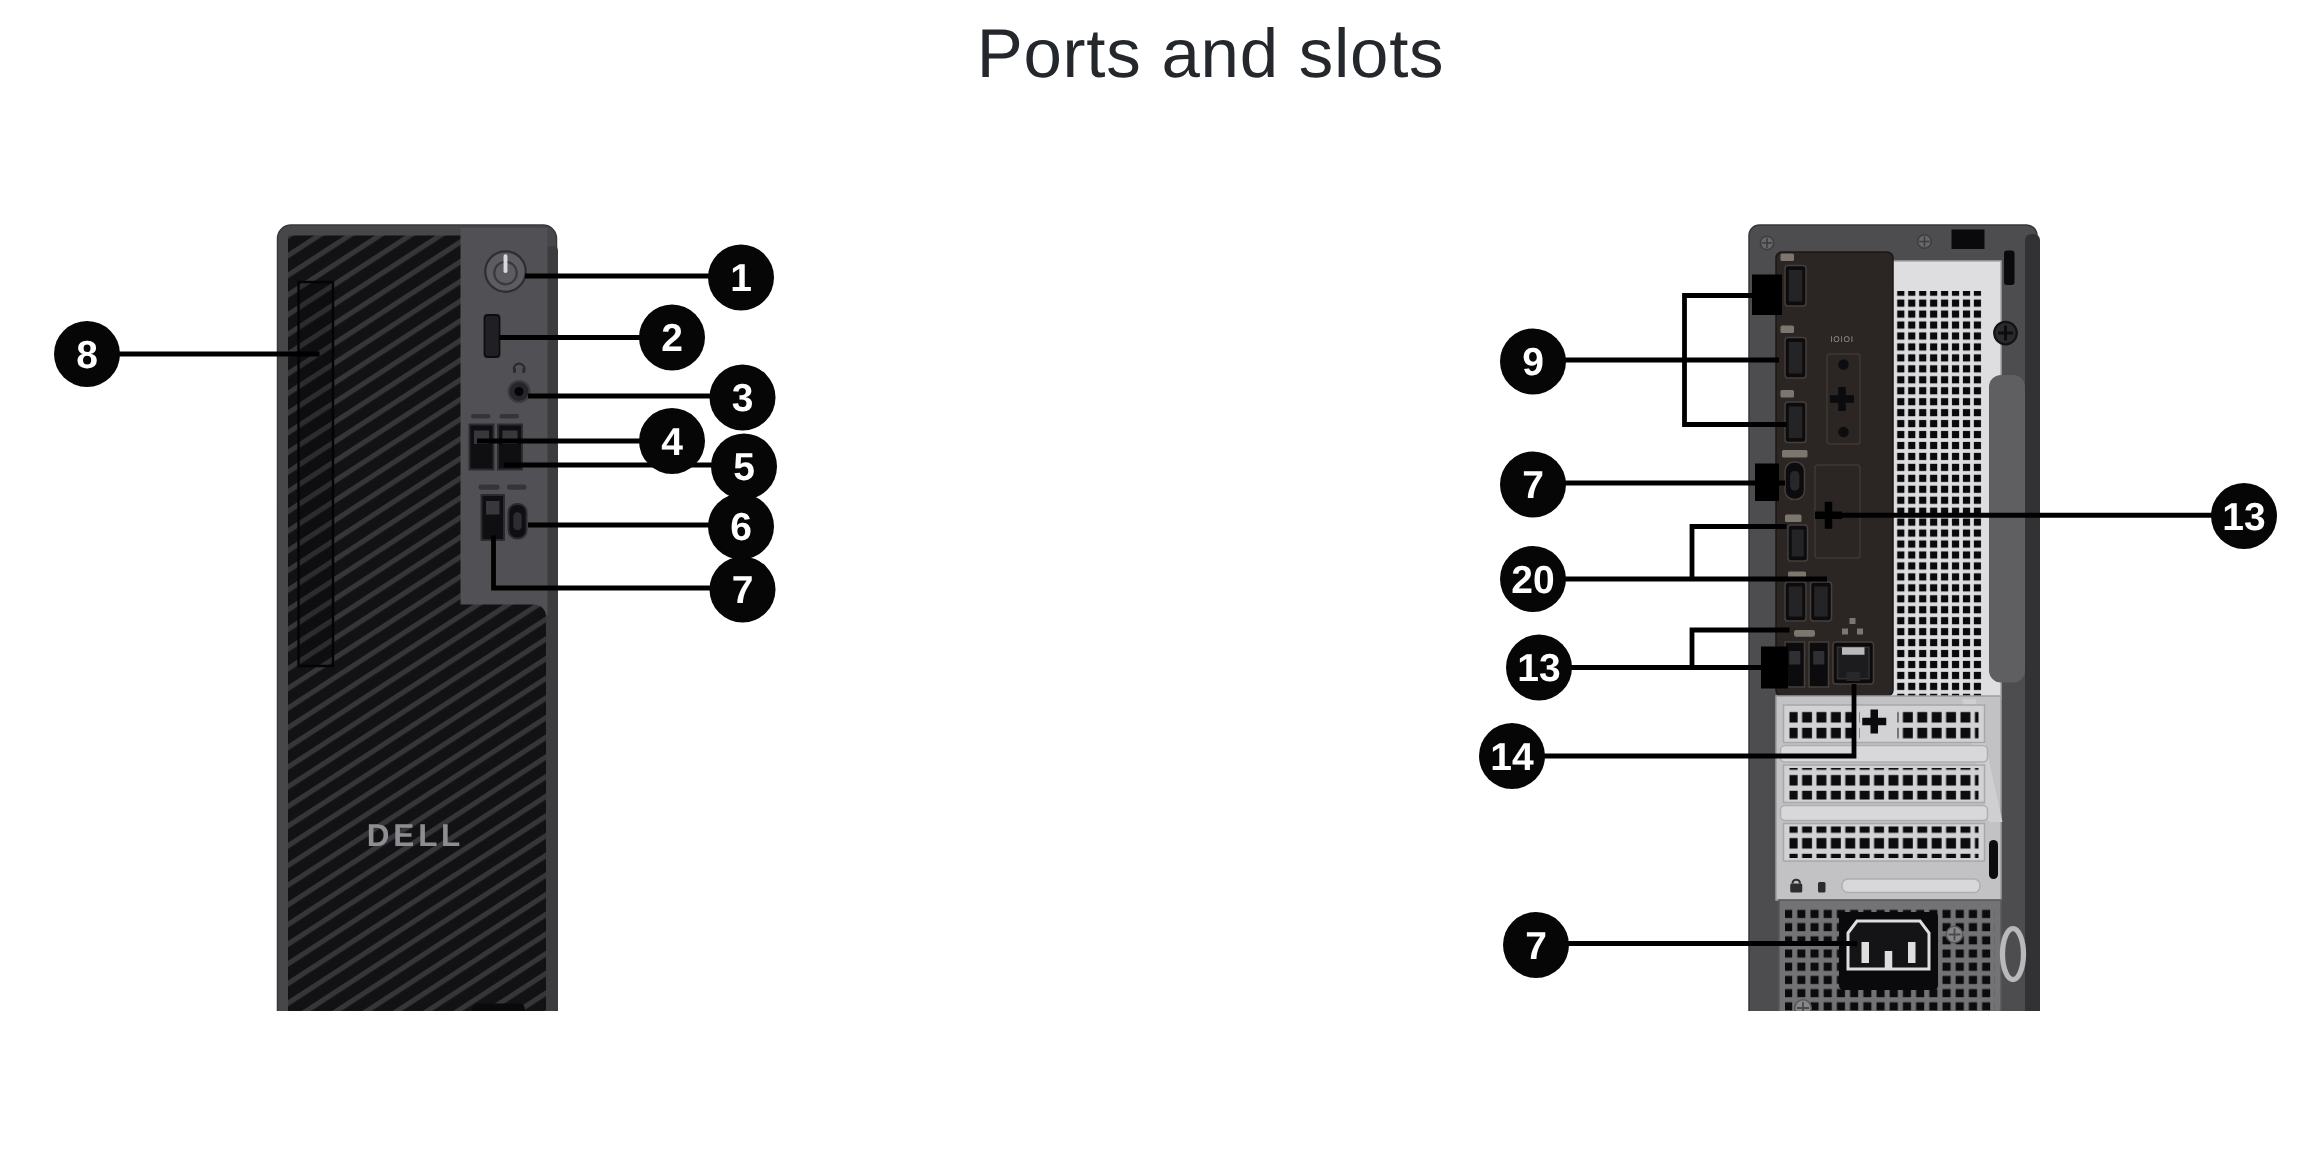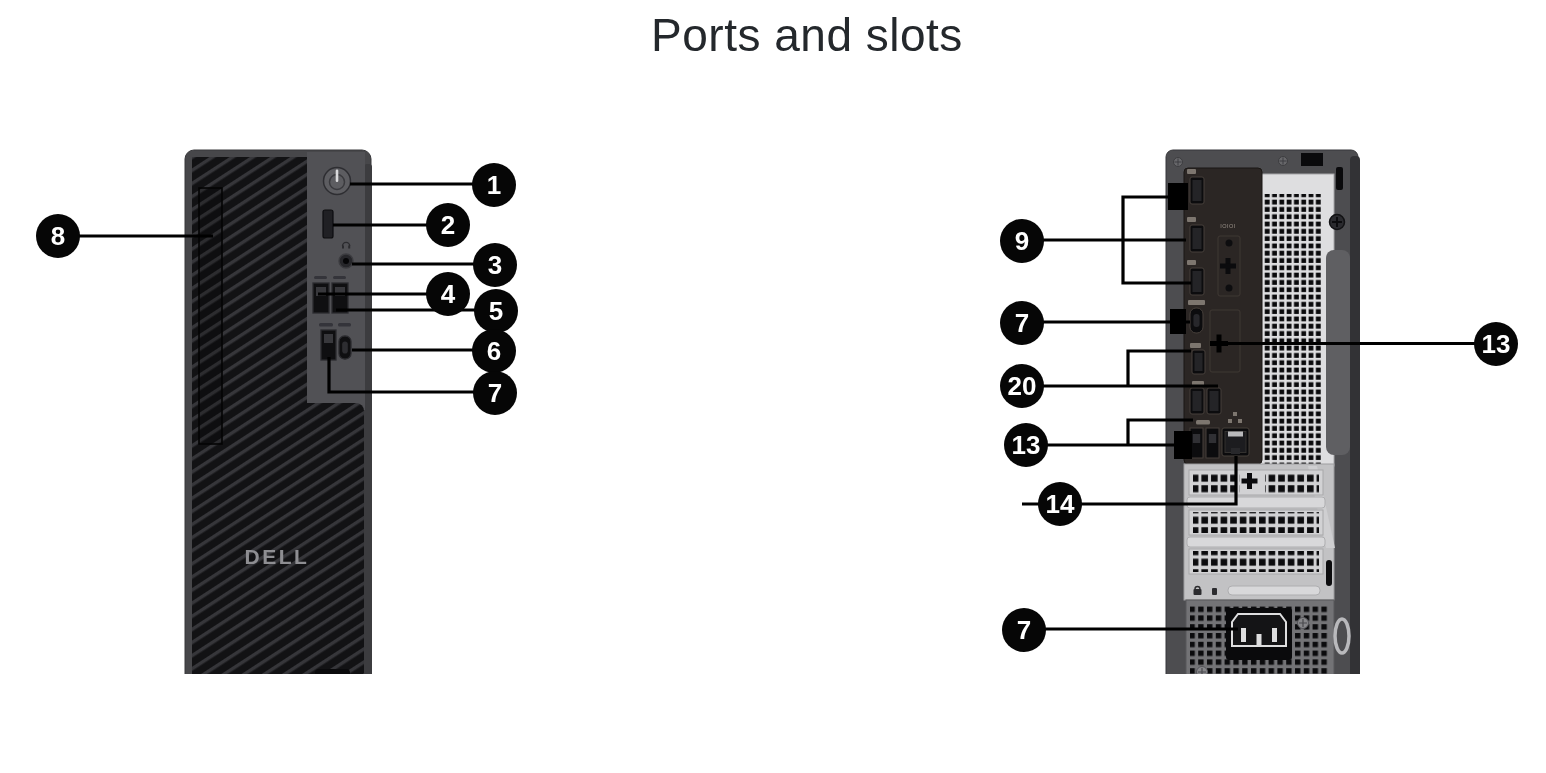--- a/index.html
+++ b/index.html
@@ -296,16 +296,16 @@
   <div class="callout" style="left:426px;top:272px">4</div>
   <div class="callout" style="left:474px;top:289px">5</div>
   <div class="callout" style="left:472px;top:329px">6</div>
   <div class="callout" style="left:473px;top:371px">7</div>
   <div class="callout" style="left:36px;top:214px">8</div>
   <div class="callout" style="left:1000px;top:219px">9</div>
   <div class="callout" style="left:1000px;top:301px">7</div>
   <div class="callout" style="left:1474px;top:322px">13</div>
   <div class="callout" style="left:1000px;top:364px">20</div>
   <div class="callout" style="left:1004px;top:423px">13</div>
-  <div class="callout" style="left:1038px;top:482px">14</div>
+  <div class="callout" style="left:986px;top:482px">14</div>
   <div class="callout" style="left:1002px;top:608px">7</div>
 
 </div>
 
 </body></html>

